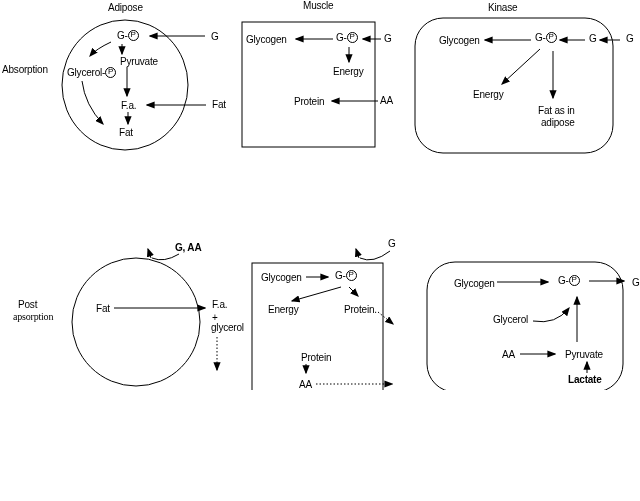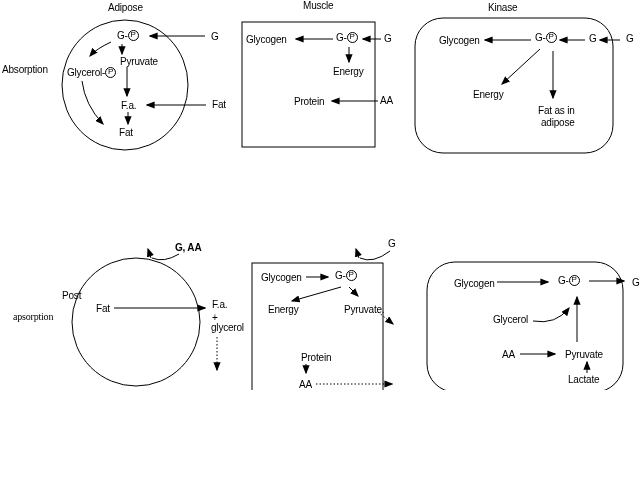--- a/index.html
+++ b/index.html
@@ -94,21 +94,21 @@
       <line x1="351" y1="471" x2="324" y2="471" marker-end="url(#ah)"></line>
       <path d="M376,465 Q404,448 431,462" marker-end="url(#ah)"></path>
       <path d="M432,477 Q404,498 374,477" marker-end="url(#ah)"></path>
     </g>
   </svg>
 
   <div class="lbl" style="left:108px; top:2px;">Adipose</div>
   <div class="lbl" style="left:303px; top:0px;">Muscle</div>
   <div class="lbl" style="left:488px; top:2px;">Kinase</div>
   <div class="lbl" style="left:2px; top:64px;">Absorption</div>
-  <div class="lbl" style="left:18px; top:290px;margin-left:44px;">Post</div>
+  <div class="lbl" style="left:18px; top:299px;">Post</div>
   <div class="lbl" style="left:13px; top:311px;font-family:Liberation Serif, serif;">apsorption</div>
 
   <div class="lbl comp" style="left:117px; top:30px;">
     <span>G-</span>
     <span class="cp">P</span>
   </div>
   <div class="lbl" style="left:120px; top:56px;">Pyruvate</div>
   <div class="lbl comp" style="left:67px; top:67px;">
     <span>Glycerol-</span>
     <span class="cp">P</span>
@@ -144,35 +144,35 @@
   <div class="lbl" style="left:212px; top:299px;">F.a.</div>
   <div class="lbl" style="left:212px; top:312px;">+</div>
   <div class="lbl" style="left:211px; top:322px;">glycerol</div>
 
   <div class="lbl" style="left:261px; top:272px;">Glycogen</div>
   <div class="lbl comp" style="left:335px; top:270px;">
     <span>G-</span>
     <span class="cp">P</span>
   </div>
   <div class="lbl" style="left:268px; top:304px;">Energy</div>
-  <div class="lbl" style="left:344px; top:304px;">Pyruvate.</div>
+  <div class="lbl" style="left:344px; top:304px;">Protein.</div>
   <div class="lbl" style="left:301px; top:352px;">Protein</div>
   <div class="lbl" style="left:299px; top:379px;">AA</div>
   <div class="lbl" style="left:388px; top:238px;">G</div>
 
   <div class="lbl" style="left:454px; top:278px;">Glycogen</div>
   <div class="lbl comp" style="left:558px; top:275px;">
     <span>G-</span>
     <span class="cp">P</span>
   </div>
   <div class="lbl" style="left:632px; top:277px;">G</div>
   <div class="lbl" style="left:493px; top:314px;">Glycerol</div>
   <div class="lbl" style="left:502px; top:349px;">AA</div>
   <div class="lbl" style="left:565px; top:349px;">Pyruvate</div>
-  <div class="lbl" style="left:568px; top:374px;">Lactate</div>
+  <div class="lbl" style="left:568px; top:374px;font-weight:bold;">Lactate</div>
 
   <div class="slbl" style="left:129px; top:467px;">Phosphorylase</div>
   <div class="slbl" style="left:188px; top:446px;">Kinase</div>
   <div class="slbl comp" style="left:211px; top:465px;">
     <span>Phosphorylase-</span>
     <span class="cp scp">P</span>
   </div>
   <div class="slbl" style="left:178px; top:485px;">Phosphatase</div>
 
   <div class="slbl comp" style="left:280px; top:458px;">

